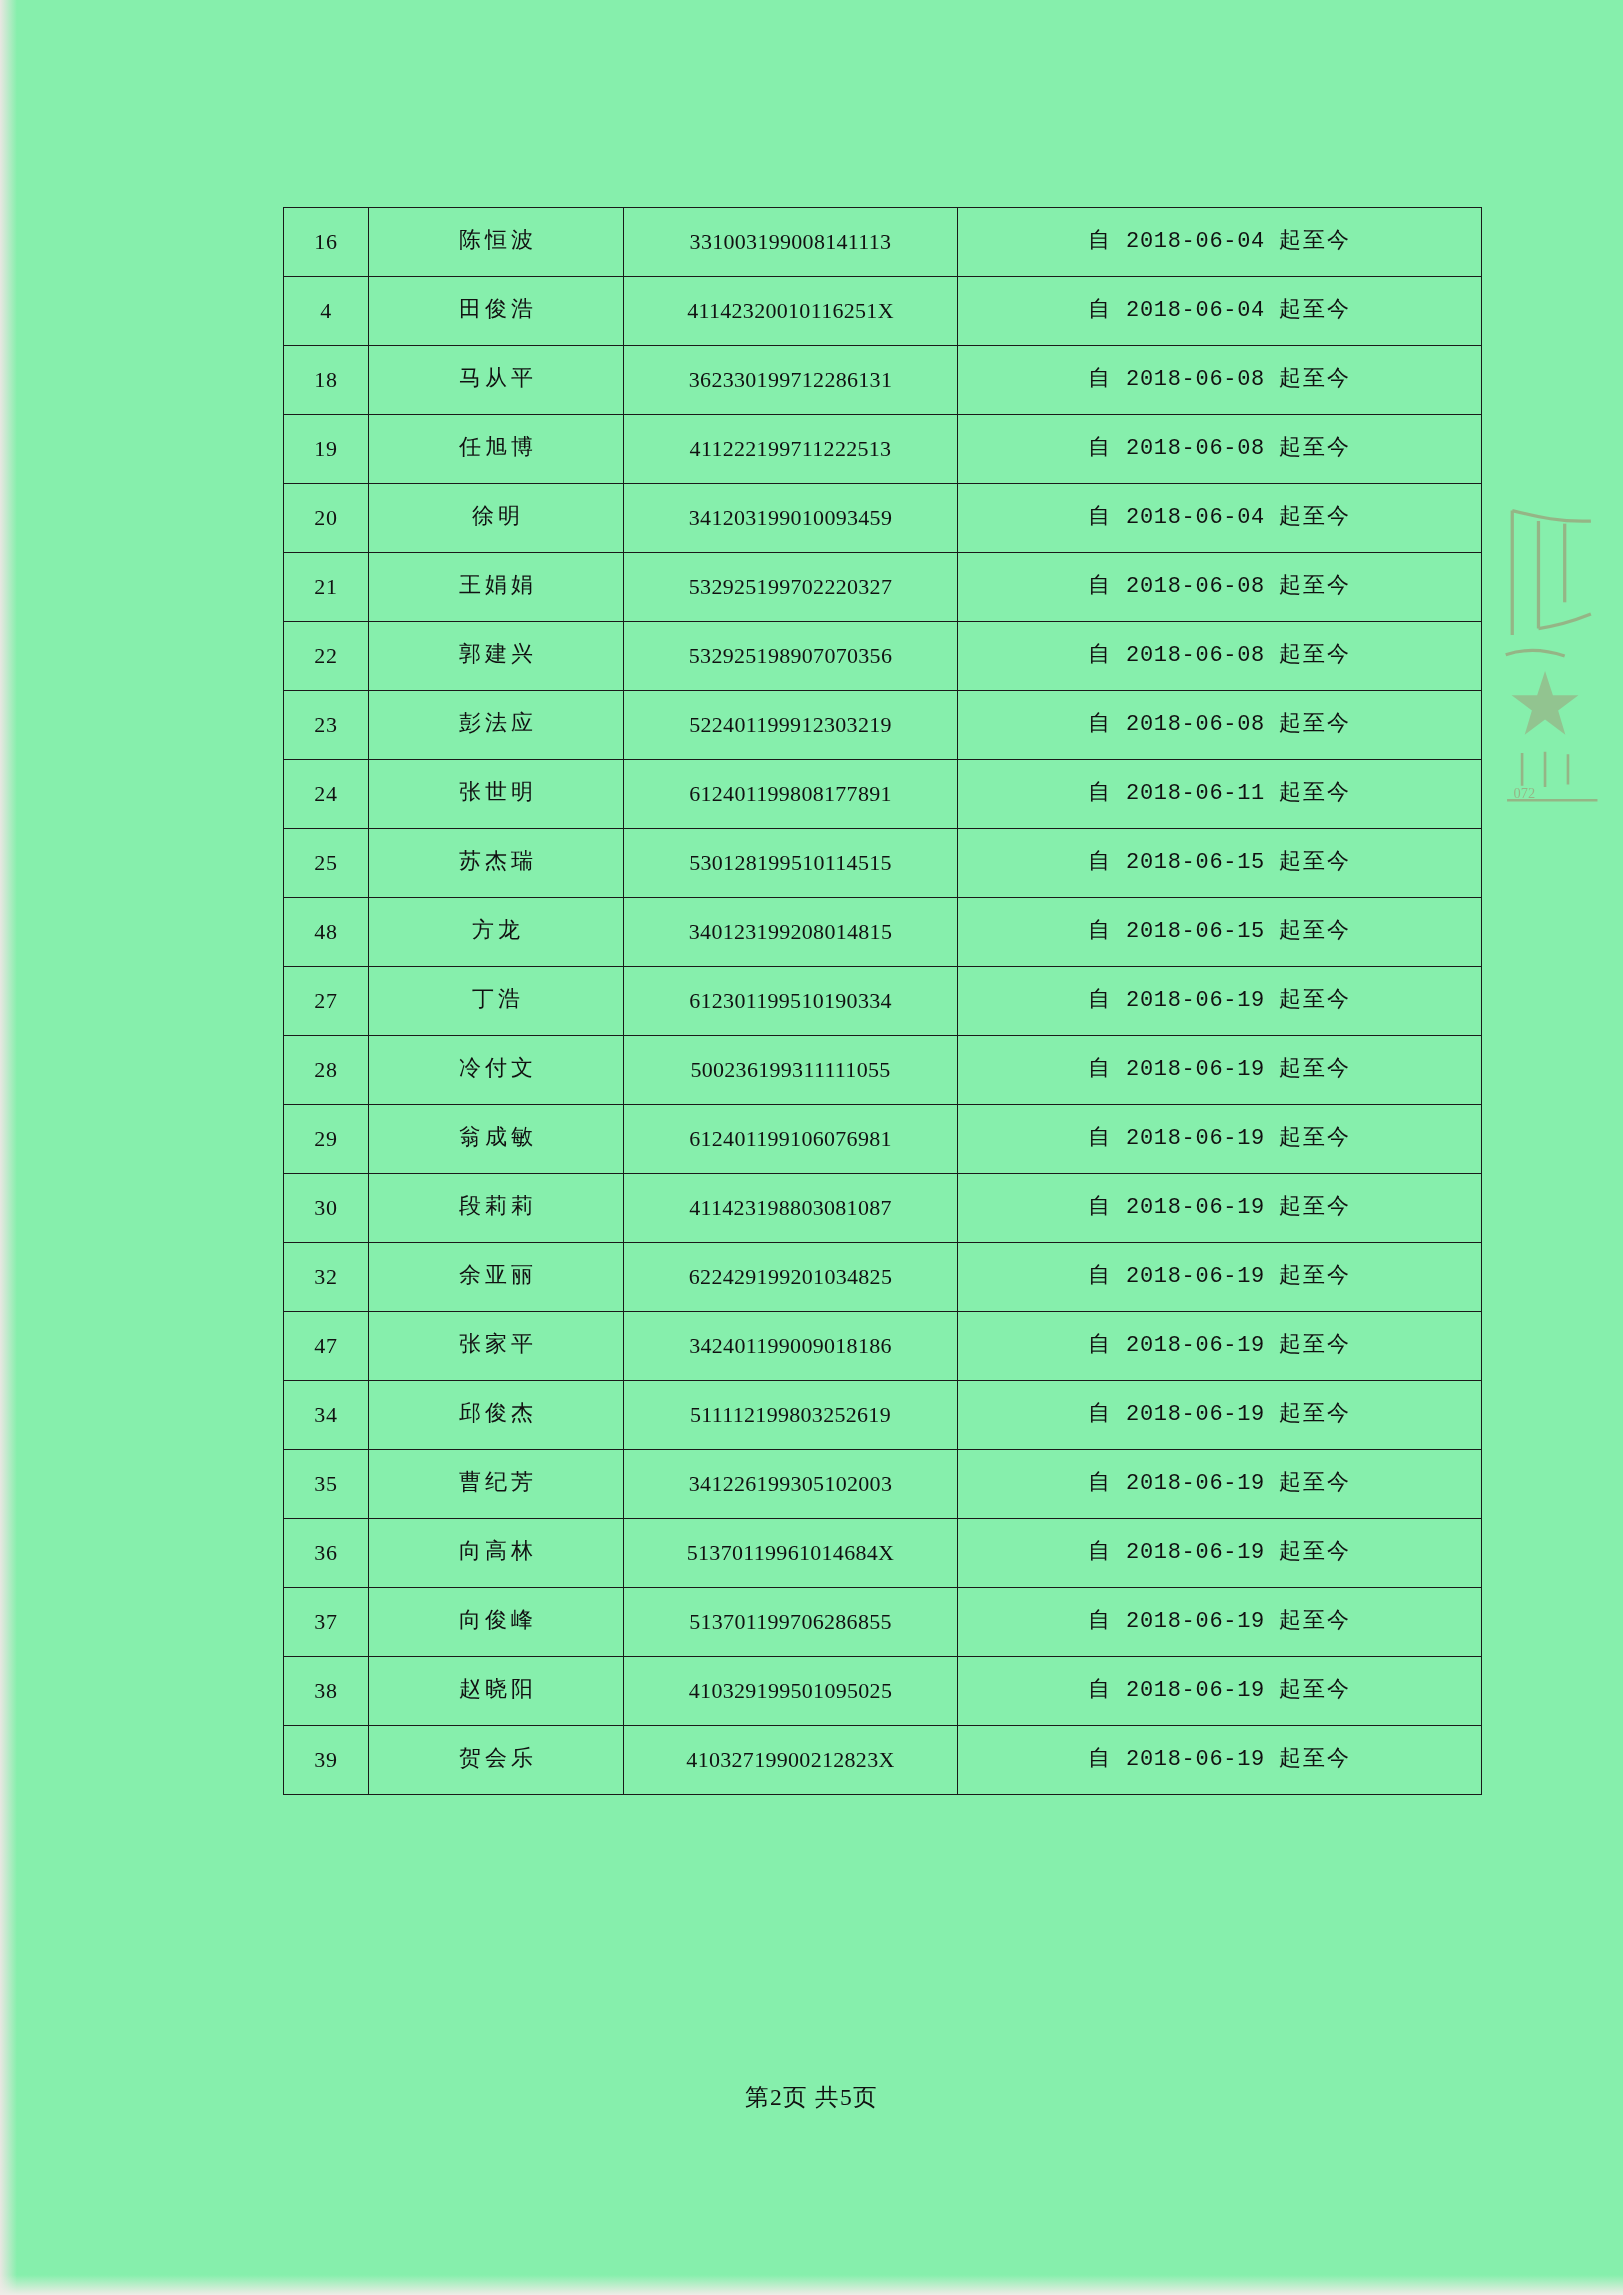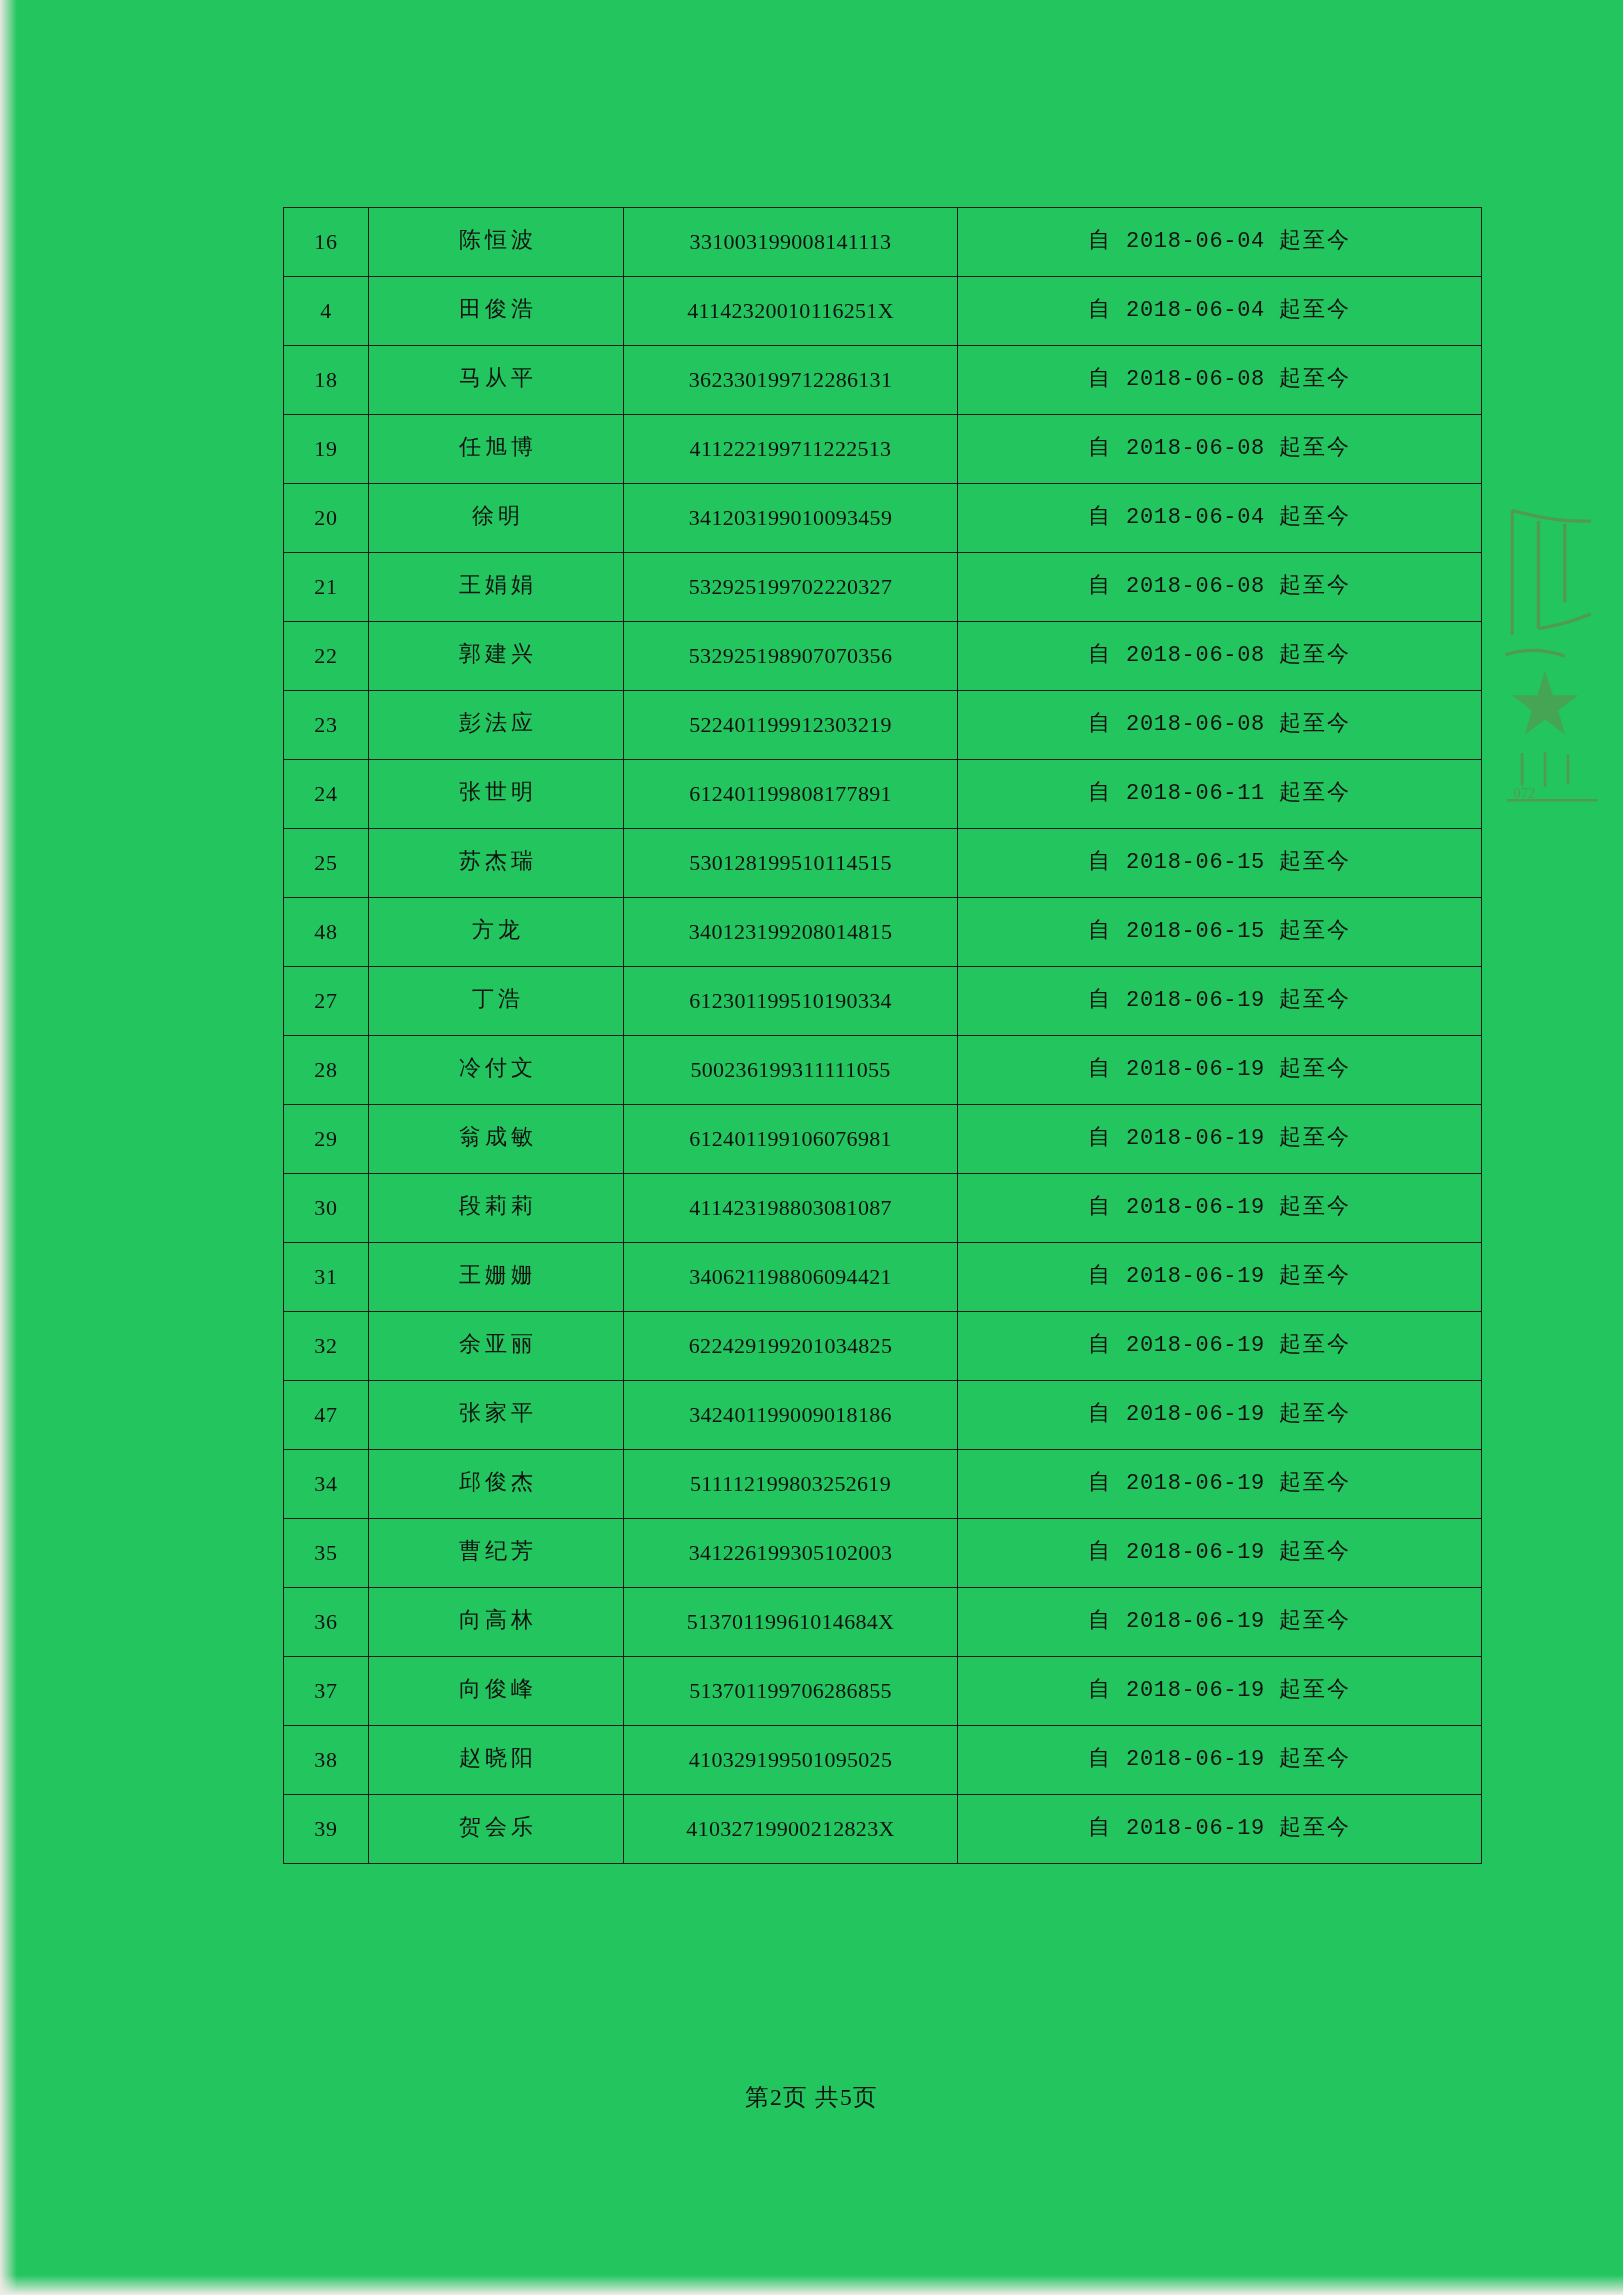--- a/index.html
+++ b/index.html
@@ -13,21 +13,21 @@
     position: relative;
     font-family: "Liberation Serif", "DejaVu Serif", serif;
     color: #111111;
     overflow: hidden;
   }
 
   
   .page {
     position: absolute;
     inset: 0;
-    background: #22c55e;
+    background: #86efac;
   }
 
   .table-wrap {
     position: absolute;
     left: 283px;
     top: 207px;
     width: 1198px;
   }
 
   table.roster {
@@ -214,26 +214,20 @@
           <tr>
             <td class="idx">29</td>
             <td class="name">翁成敏</td>
             <td class="id">612401199106076981</td>
             <td class="date"><span class="cn">自</span> <span>2018-06-19</span> <span class="cn">起至今</span></td>
           </tr>
           <tr>
             <td class="idx">30</td>
             <td class="name">段莉莉</td>
             <td class="id">411423198803081087</td>
-            <td class="date"><span class="cn">自</span> <span>2018-06-19</span> <span class="cn">起至今</span></td>
-          </tr>
-          <tr>
-            <td class="idx">31</td>
-            <td class="name">王姗姗</td>
-            <td class="id">340621198806094421</td>
             <td class="date"><span class="cn">自</span> <span>2018-06-19</span> <span class="cn">起至今</span></td>
           </tr>
           <tr>
             <td class="idx">32</td>
             <td class="name">余亚丽</td>
             <td class="id">622429199201034825</td>
             <td class="date"><span class="cn">自</span> <span>2018-06-19</span> <span class="cn">起至今</span></td>
           </tr>
           <tr>
             <td class="idx">47</td>

